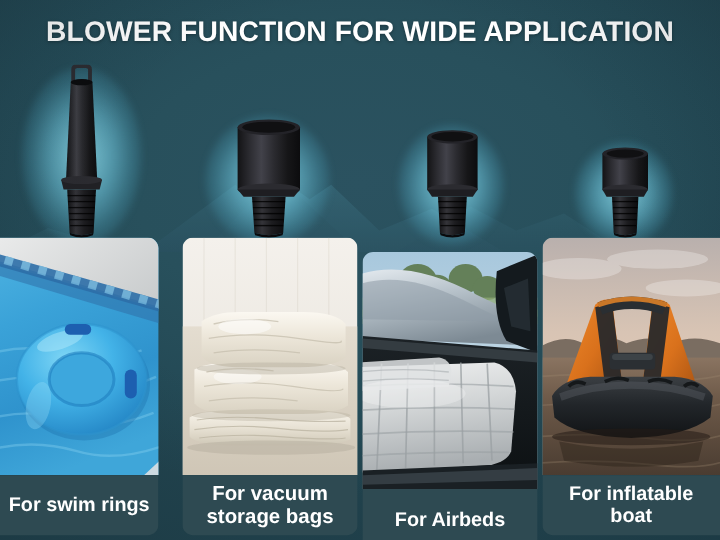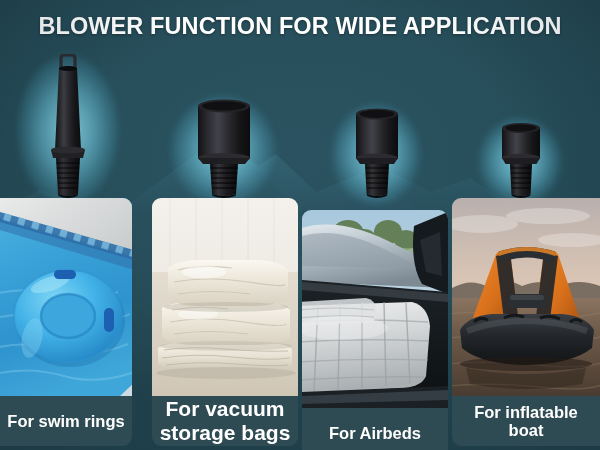--- a/index.html
+++ b/index.html
@@ -129,21 +129,21 @@
     text-align: center;
     color: #ffffff;
     font-size: 16.5px;
     font-weight: bold;
     line-height: 1.12;
     box-sizing: border-box;
     padding: 0 4px;
   }
   .caption.sq-l { border-bottom-left-radius: 0; }
   .caption.sq-r { border-bottom-right-radius: 0; }
-  .caption.two-line { font-size: 21px; }
+  .caption.two-line { font-size: 17px; }
 </style>
 </head>
 <body>
 
 <div id="poster">
 
   <svg class="mountains" viewBox="0 0 600 90" preserveAspectRatio="none">
     <defs>
       <linearGradient id="mtnG" x1="0" y1="0" x2="0" y2="1">
         <stop offset="0%" stop-color="#33616f"></stop>

